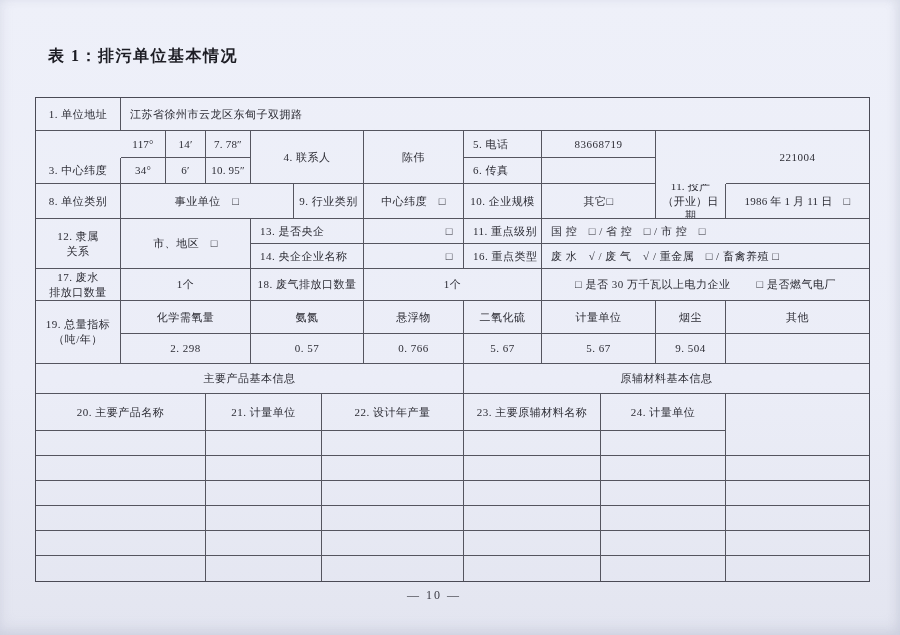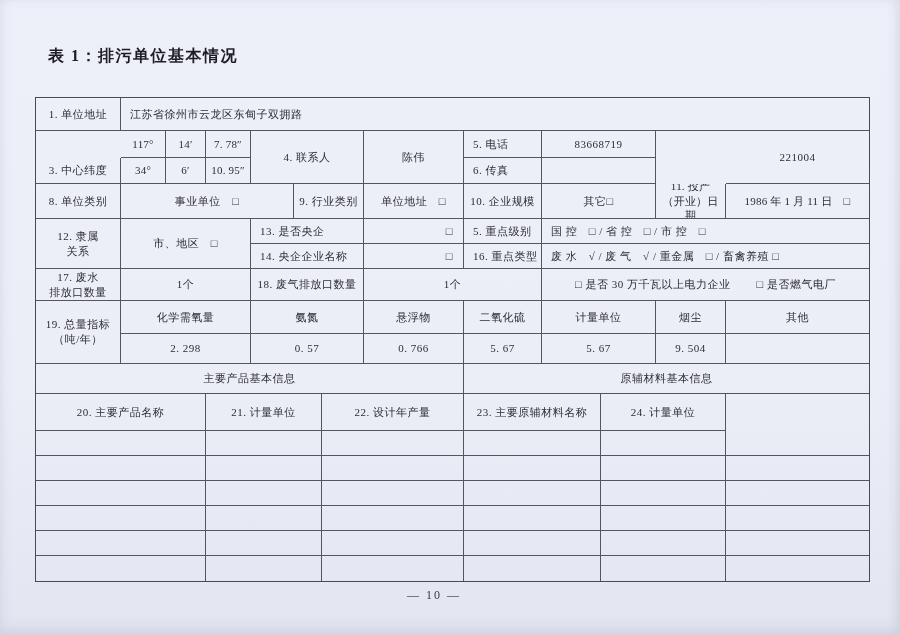--- a/index.html
+++ b/index.html
@@ -72,33 +72,33 @@
     <div class="c" style="grid-area:3/1/4/2">3. 中心纬度</div>
     <div class="c sm" style="grid-area:3/2/4/3">34°</div>
     <div class="c sm" style="grid-area:3/3/4/4">6′</div>
     <div class="c sm" style="grid-area:3/4/4/5">10. 95″</div>
     <div class="c lt" style="grid-area:3/9/4/10">6. 传真</div>
     <div class="c" style="grid-area:3/10/4/12"></div>
 
     <div class="c" style="grid-area:4/1/5/2">8. 单位类别</div>
     <div class="c" style="grid-area:4/2/5/6">事业单位　□</div>
     <div class="c" style="grid-area:4/6/5/8">9. 行业类别</div>
-    <div class="c" style="grid-area:4/8/5/9">单位地址　□</div>
+    <div class="c" style="grid-area:4/8/5/9">中心纬度　□</div>
     <div class="c" style="grid-area:4/9/5/10">10. 企业规模</div>
     <div class="c" style="grid-area:4/10/5/12">其它□</div>
     <div class="c pre sm" style="grid-area:4/12/5/13">11. 投产
 （开业）日期</div>
     <div class="c sm nbr" style="grid-area:4/13/5/14">1986 年 1 月 11 日　□</div>
 
     <div class="c pre" style="grid-area:5/1/7/2">12. 隶属
 关系</div>
     <div class="c" style="grid-area:5/2/7/5">市、地区　□</div>
     <div class="c lt" style="grid-area:5/5/6/8">13. 是否央企</div>
     <div class="c rt" style="grid-area:5/8/6/9">□</div>
-    <div class="c lt" style="grid-area:5/9/6/10">5. 重点级别</div>
+    <div class="c lt" style="grid-area:5/9/6/10">11. 重点级别</div>
     <div class="c lt nbr" style="grid-area:5/10/6/14">国 控　□ / 省 控　□ / 市 控　□</div>
 
     <div class="c lt" style="grid-area:6/5/7/8">14. 央企企业名称</div>
     <div class="c rt" style="grid-area:6/8/7/9">□</div>
     <div class="c lt" style="grid-area:6/9/7/10">16. 重点类型</div>
     <div class="c lt nbr" style="grid-area:6/10/7/14">废 水　√ / 废 气　√ / 重金属　□ / 畜禽养殖 □</div>
 
     <div class="c pre" style="grid-area:7/1/8/2">17. 废水
 排放口数量</div>
     <div class="c" style="grid-area:7/2/8/5">1个</div>

